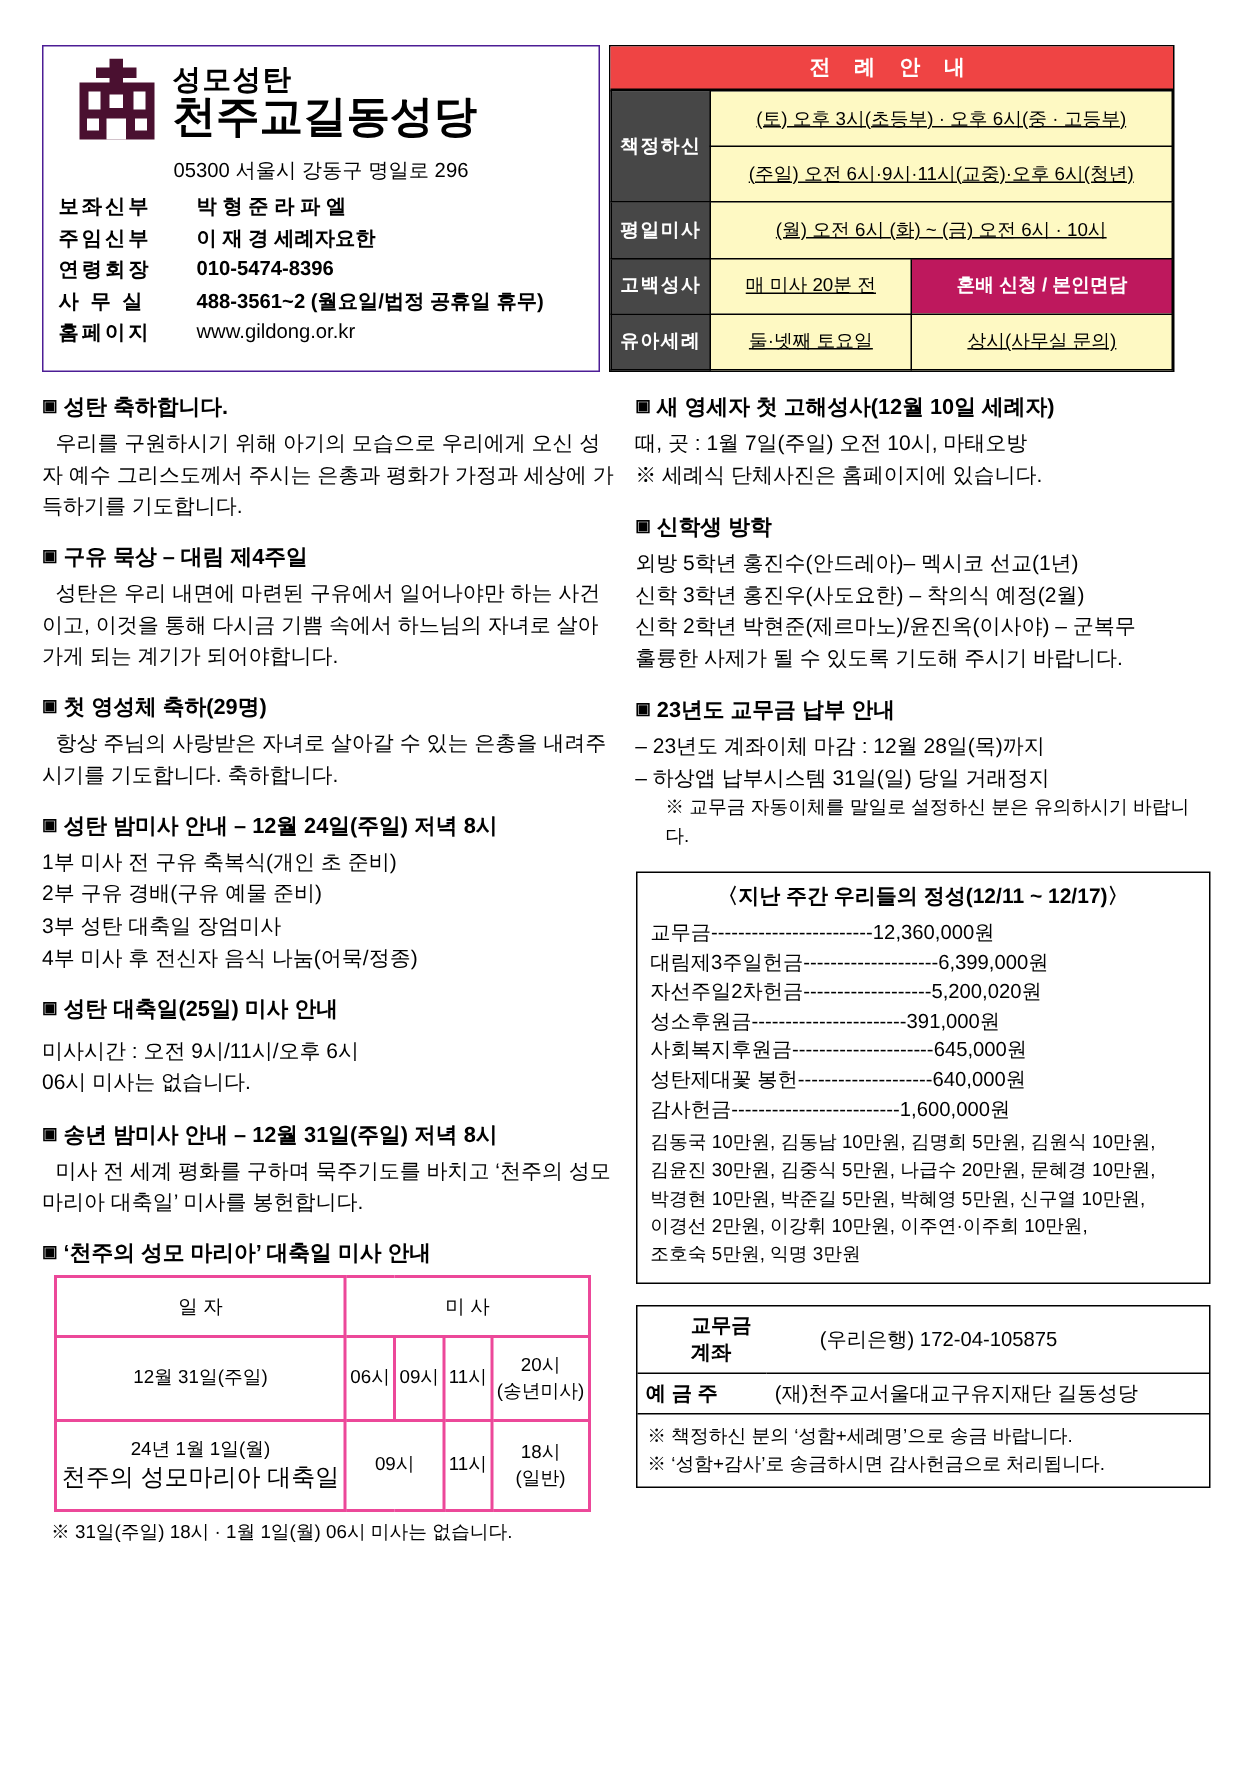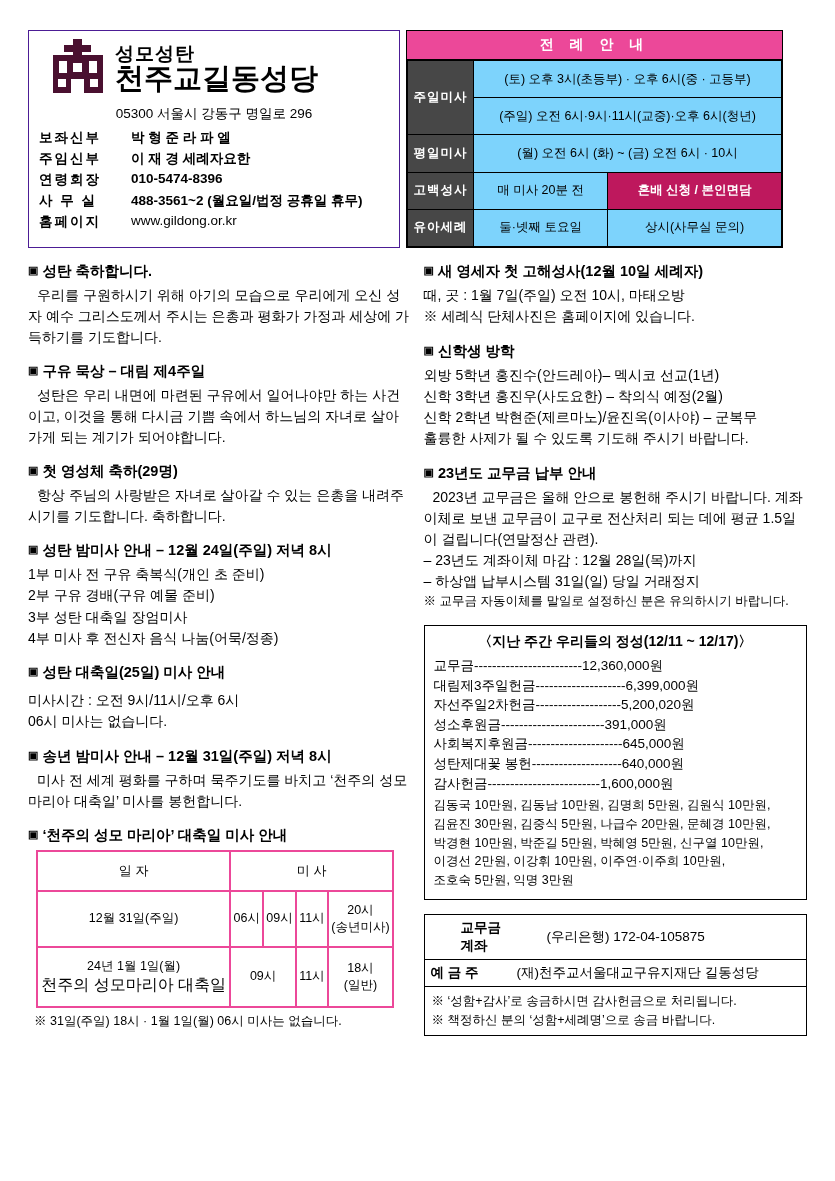--- a/index.html
+++ b/index.html
@@ -55,39 +55,39 @@
   .info-val { }
   .homepage-val { font-weight: normal; }
 
   .header-right {
     width: 377px;
     margin-left: 6px;
     border: 1px solid #000;
     display:flex; flex-direction:column;
   }
   .mass-title {
-    background: #ec4899; color: #fff;
+    background: #ef4444; color: #fff;
     text-align:center; font-size: 14px; font-weight:bold;
     letter-spacing: 6px;
     padding: 5px 0 5px 0;
     border-bottom: 1px solid #000;
   }
   .mass-table { width: 100%; border-collapse: collapse; flex:1; }
   .mass-table td {
     border: 1px solid #000; font-size: 12.5px; text-align:center;
     padding: 4px 2px;
   }
   .mass-table td.lab {
     background: #474747; color:#fff; font-weight:bold; width: 66px;
     letter-spacing: 1px; font-size: 12.5px;
   }
   .mass-table td.dark {
     background: #be185d; color:#fff; font-weight:bold; font-size: 12.5px;
   }
-  .mass-table td.white { background:#7dd3fc; }
+  .mass-table td.white { background:#fef9c3;text-decoration:underline; }
 
   
   .columns { display:flex; margin-top: 14px; }
   .col { width: 388px; }
   .col.right { margin-left: 12px; }
 
   .blk { margin-bottom: 14px; }
   .blk-head {
     font-size: 14.5px; font-weight: bold; margin-bottom: 4px;
   }
@@ -180,21 +180,21 @@
         </tr>
       </tbody>
         </table>
     </div>
 
     <div class="header-right">
       <div class="mass-title">전 례 안 내</div>
       <table class="mass-table">
         <tbody>
             <tr>
-          <td class="lab" rowspan="2">주일미사</td>
+          <td class="lab" rowspan="2">책정하신</td>
           <td colspan="2" class="white">(토)  오후  3시(초등부) · 오후  6시(중 · 고등부)</td>
         </tr>
         <tr>
           <td colspan="2" class="white">(주일) 오전  6시·9시·11시(교중)·오후  6시(청년)</td>
         </tr>
         <tr>
           <td class="lab">평일미사</td>
           <td colspan="2" class="white">(월) 오전  6시  (화) ~ (금) 오전  6시 ·  10시</td>
         </tr>
         <tr>
@@ -294,24 +294,23 @@
       <div class="blk">
         <div class="blk-head"><span class="sq">▣</span><span>신학생 방학</span></div>
         <div class="line">외방 5학년 홍진수(안드레아)– 멕시코 선교(1년)</div>
         <div class="line">신학 3학년 홍진우(사도요한) – 착의식 예정(2월)</div>
         <div class="line">신학 2학년 박현준(제르마노)/윤진옥(이사야) – 군복무</div>
         <div class="line">훌륭한 사제가 될 수 있도록 기도해 주시기 바랍니다.</div>
       </div>
 
       <div class="blk">
         <div class="blk-head"><span class="sq">▣</span><span>23년도 교무금 납부 안내</span></div>
-        <div class="para">2023년 교무금은 올해 안으로 봉헌해 주시기 바랍니다. 계좌이체로 보낸 교무금이 교구로 전산처리 되는 데에 평균 1.5일이 걸립니다(연말정산 관련).</div>
         <div class="line">– 23년도 계좌이체 마감 :  12월 28일(목)까지</div>
         <div class="line">– 하상앱 납부시스템 31일(일) 당일 거래정지</div>
-        <div class="line" style="font-size:12.5px;">※ 교무금 자동이체를 말일로 설정하신 분은 유의하시기 바랍니다.</div>
+        <div class="line" style="font-size:12.5px;margin-left:20px;">※ 교무금 자동이체를 말일로 설정하신 분은 유의하시기 바랍니다.</div>
       </div>
 
       <div class="offer-box">
         <div class="offer-title">〈지난 주간 우리들의 정성(12/11 ~ 12/17)〉</div>
 
         <div class="offer-line">
           <span>교무금</span><span>------------------------</span><span>12,360,000원</span>
         </div>
         <div class="offer-line">
           <span>대림제3주일헌금</span><span>--------------------</span><span>6,399,000원</span>
@@ -348,20 +347,20 @@
             <td class="lab">교무금계좌</td>
             <td>(우리은행)  172-04-105875</td>
           </tr>
           <tr>
             <td class="lab">예 금 주</td>
             <td>(재)천주교서울대교구유지재단 길동성당</td>
           </tr>
         </tbody>
           </table>
         <div class="acct-foot">
+          <div>※ 책정하신 분의 ‘성함+세례명’으로 송금 바랍니다.</div>
           <div>※ ‘성함+감사’로 송금하시면 감사헌금으로 처리됩니다.</div>
-          <div>※ 책정하신 분의 ‘성함+세례명’으로 송금 바랍니다.</div>
         </div>
       </div>
 
     </div>
   </div>
 </div>
 
 </body></html>

